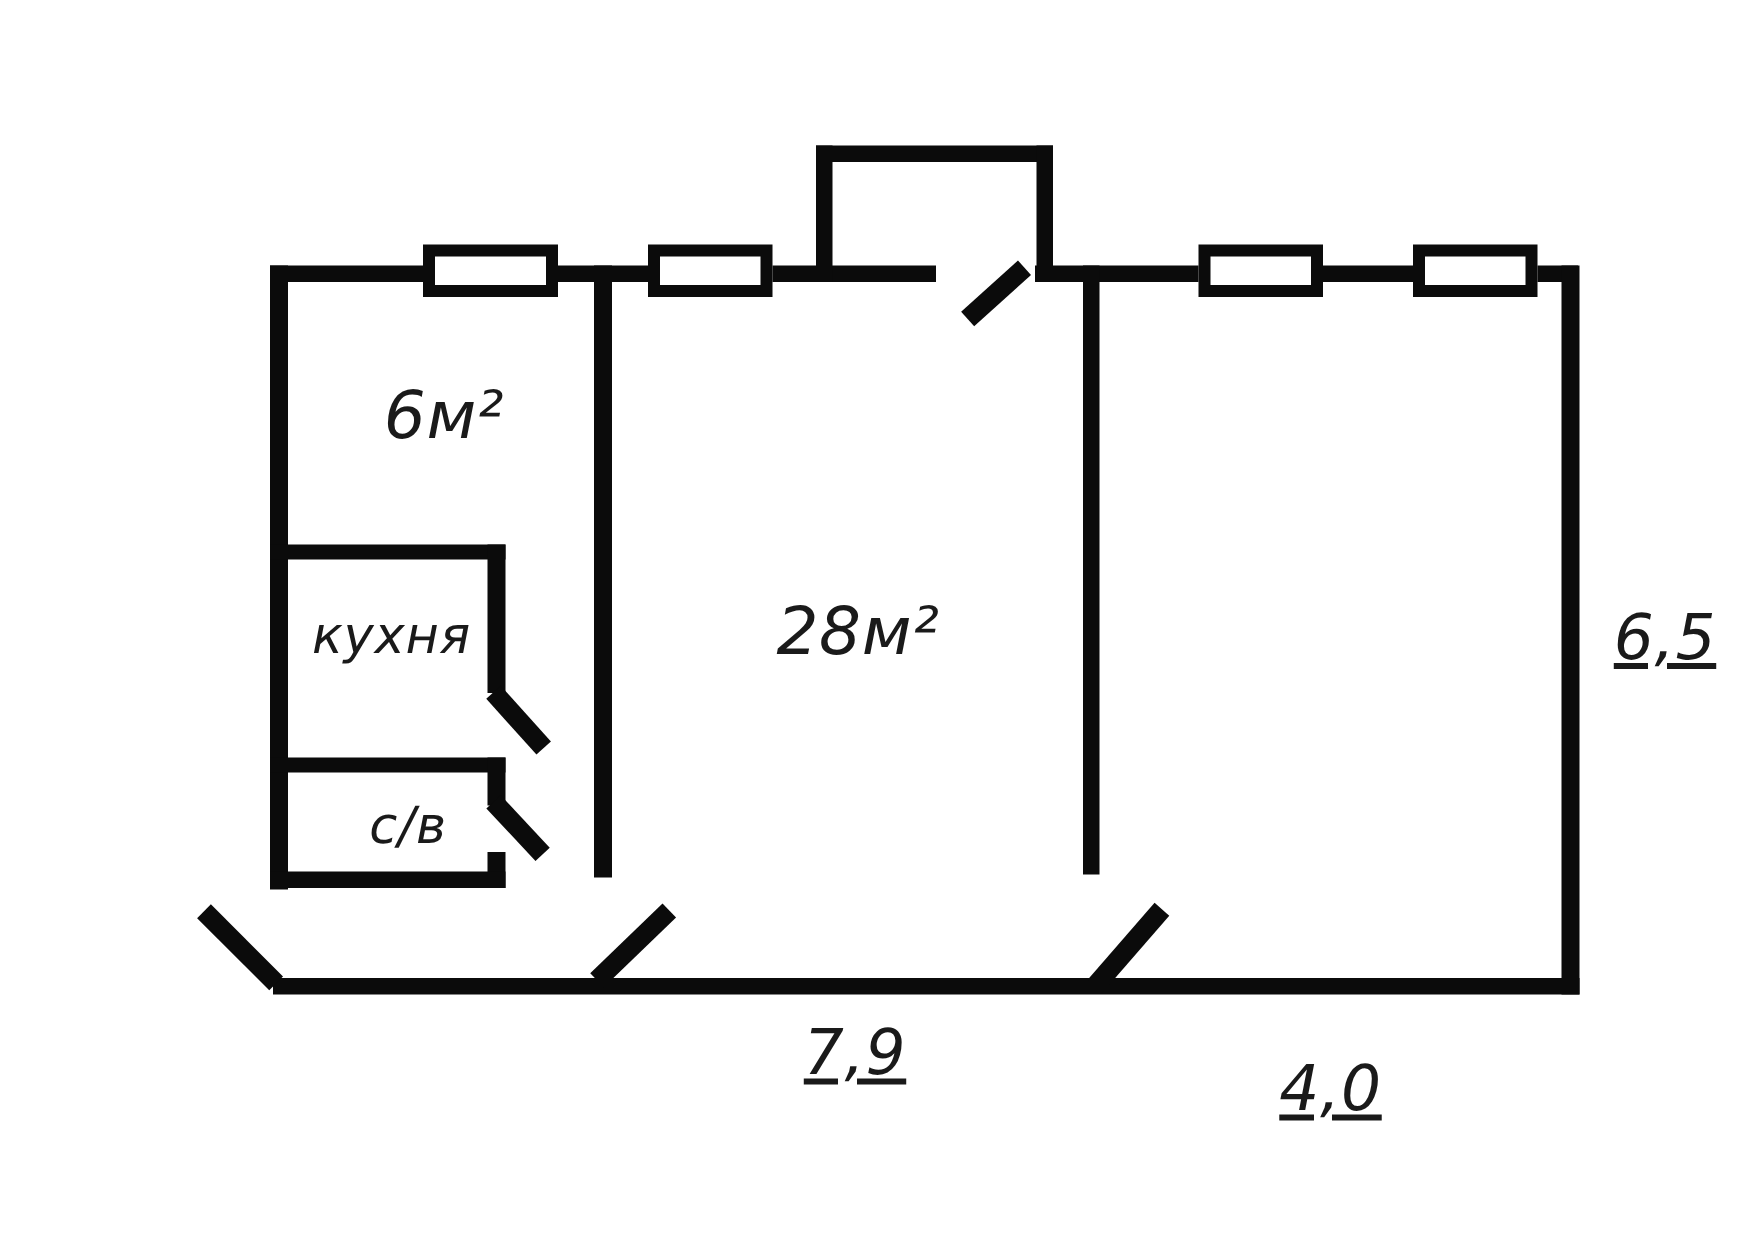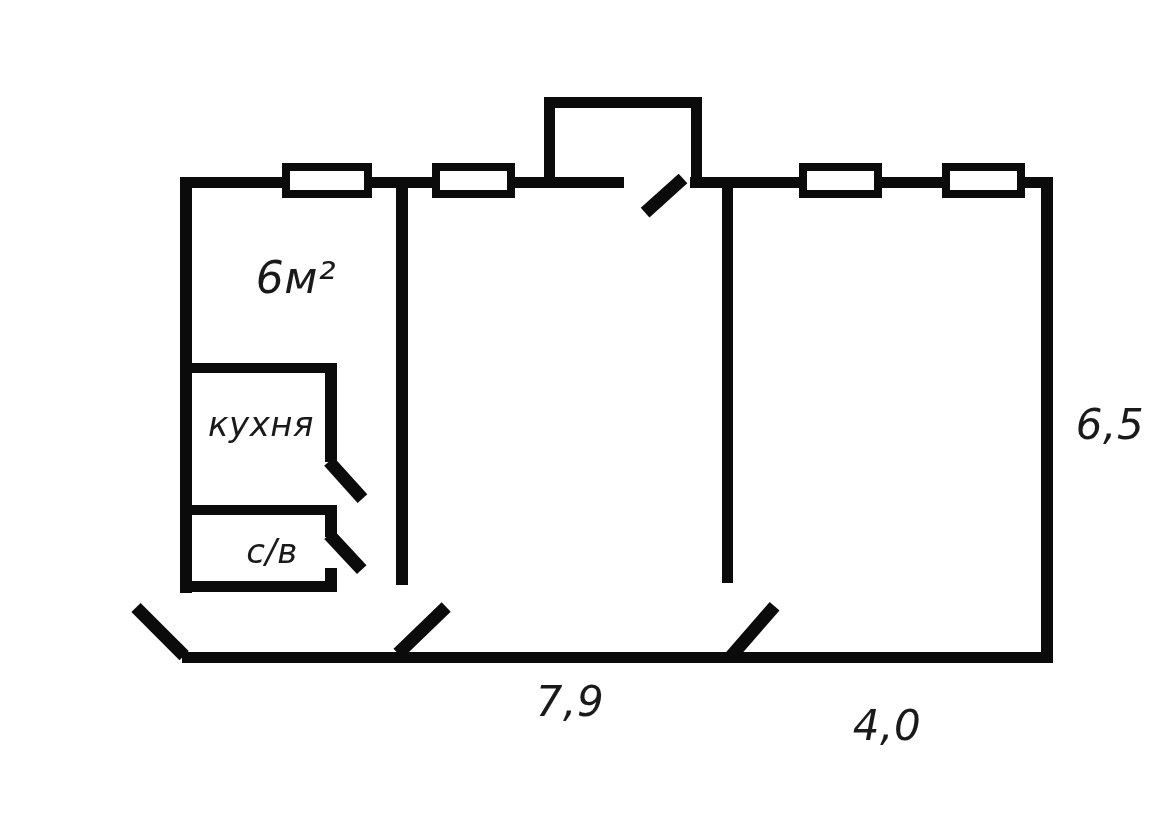--- a/index.html
+++ b/index.html
@@ -36,21 +36,21 @@
     position: absolute;
     transform: translate(-50%, -50%);
     font-style: italic;
     color: var(--txt, #1a1a1a);
     white-space: nowrap;
     line-height: 1;
     letter-spacing: 0.5px;
   }
   .lbl-area { font-size: 44px; }
   .lbl-small { font-size: 34px; font-style: italic; }
-  .lbl-dim  { font-size: 42px; }
+  .lbl-dim  { font-size: 42px; text-decoration: underline; }
 </style>
 </head>
 <body>
 
 <div class="canvas">
 
   <div class="wall" style="left:148px; top:177px; width:444px; height:11px;"></div>
   <div class="wall" style="left:658px; top:177px; width:362px; height:11px;"></div>
   <div class="wall" style="left:148px; top:177px; width:12px; height:416px;"></div>
   <div class="wall" style="left:1009px; top:177px; width:12px; height:486px;"></div>
@@ -79,18 +79,19 @@
   <div class="leaf" style="left:104px; top:600.5px; width:68px; transform:rotate(45deg);"></div>
   <div class="leaf" style="left:366px; top:646.5px; width:67px; transform:rotate(-44deg);"></div>
   <div class="leaf" style="left:698px; top:650.5px; width:68px; transform:rotate(-49deg);"></div>
   <div class="leaf" style="left:651px; top:171.5px; width:51px; transform:rotate(138deg);"></div>
   <div class="leaf" style="left:297px; top:454.5px; width:50px; transform:rotate(48deg);"></div>
   <div class="leaf" style="left:297px; top:527.5px; width:48px; transform:rotate(47deg);"></div>
 
   <div class="lbl lbl-area" style="left:264px; top:278px;">6м²</div>
   <div class="lbl lbl-small" style="left:229px; top:424px;">кухня</div>
   <div class="lbl lbl-small" style="left:240px; top:551px;">с/в</div>
+  <div class="lbl lbl-area" style="left:540px; top:422px;">28м²</div>
 
   <div class="lbl lbl-dim" style="left:1078px; top:425px;">6,5</div>
   <div class="lbl lbl-dim" style="left:538px; top:702px;">7,9</div>
   <div class="lbl lbl-dim" style="left:855px; top:726px;">4,0</div>
 
 </div>
 
 </body></html>

